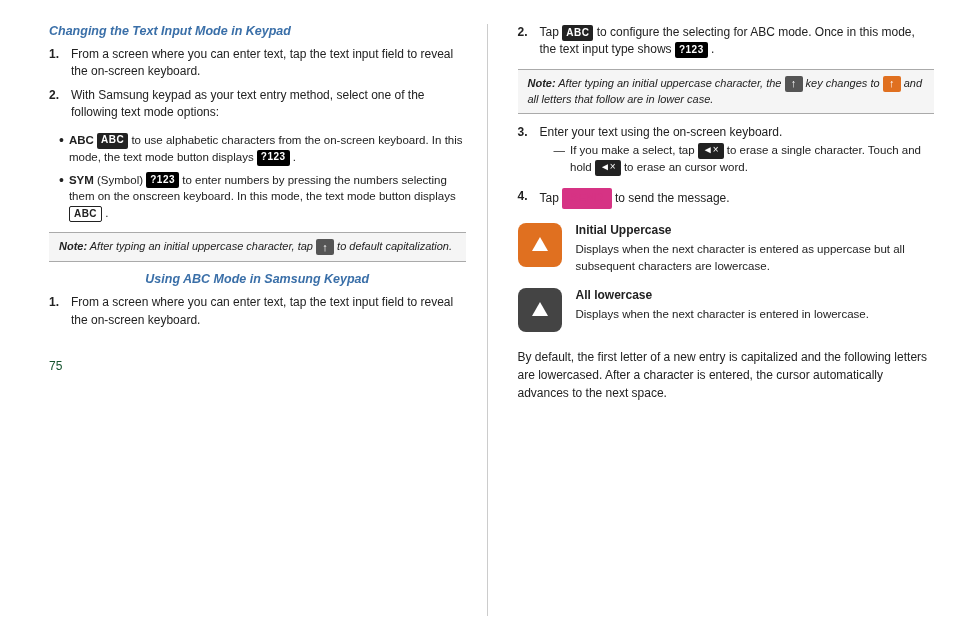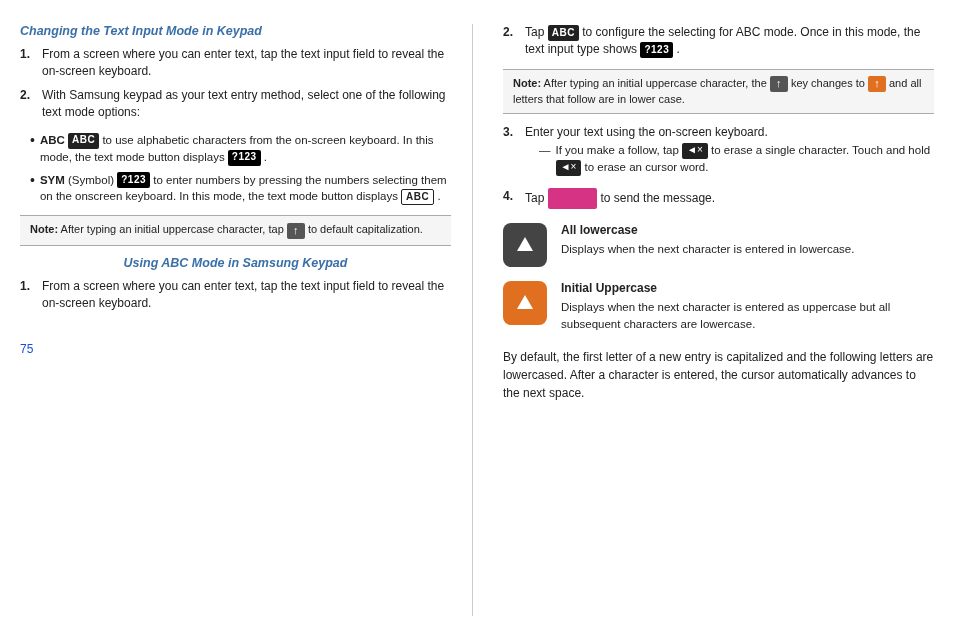--- a/index.html
+++ b/index.html
@@ -15,20 +15,21 @@
       display: flex;
       width: 954px;
       min-height: 636px;
       padding: 24px 20px 20px 20px;
       gap: 20px;
     }
     .col-left {
       flex: 1;
       padding-right: 21px;
       border-right: 1px solid #ccc;
+      margin-left: 29px;
     }
     .col-right {
       flex: 1;
       padding-left: 10px;
     }
     .section-title {
       font-style: italic;
       font-weight: bold;
       color: #3a6fa8;
       font-size: 12.5px;
@@ -92,20 +93,21 @@
       color: #fff;
     }
     .note-box {
       background: #f5f5f5;
       border-top: 1px solid #aaa;
       border-bottom: 1px solid #aaa;
       padding: 6px 10px;
       font-size: 11px;
       line-height: 1.4;
       margin: 10px 0;
+      font-style: italic;
     }
     .note-box .note-label {
       font-weight: bold;
     }
     .arrow-icon {
       display: inline-flex;
       align-items: center;
       justify-content: center;
       background: #555;
       color: #fff;
@@ -194,21 +196,21 @@
       color: #222;
     }
     .bottom-note {
       margin-top: 16px;
       font-size: 12px;
       line-height: 1.5;
     }
     .page-num {
       margin-top: 30px;
       font-size: 12px;
-      color: #1d4ed8;
+      color: #14532d;
     }
     .bold-label {
       font-weight: bold;
     }
   </style>
 </head>
 <body>
 
 <div class="page">
 
@@ -294,21 +296,21 @@
     </div>
 
     <ol class="numbered-list" style="margin-top:10px;">
       <li>
         <span class="num">3.</span>
         <span>
           <span>Enter your text using the on-screen keyboard.</span>
           <div class="indent-dash">
             <span>—</span>
             <span>
-              <span>If you make a follow, tap </span>
+              <span>If you make a select, tap </span>
               <span class="del-badge">◄×</span>
               <span> to erase a single character. Touch and hold </span>
               <span class="del-badge">◄×</span>
               <span> to erase an cursor word.</span>
             </span>
           </div>
         </span>
       </li>
       <li>
         <span class="num">4.</span>
@@ -316,40 +318,40 @@
           <span>Tap </span>
           <span class="send-badge">
             <span class="send-underline">SEND</span>
           </span>
           <span> to send the message.</span>
         </span>
       </li>
     </ol>
 
     <div style="margin-top:14px;">
+      <div class="icon-block">
+        <div class="icon-box orange">
+          <svg class="arrow-up-svg" viewBox="0 0 24 24">
+            <polygon points="12,4 20,18 4,18" fill="white"></polygon>
+          </svg>
+        </div>
+        <div class="icon-text">
+          <div class="icon-title">Initial Uppercase</div>
+          <div class="icon-desc">Displays when the next character is entered as uppercase but all subsequent characters are lowercase.</div>
+        </div>
+      </div>
+
       <div class="icon-block">
         <div class="icon-box dark">
           <svg class="arrow-up-svg" viewBox="0 0 24 24">
             <polygon points="12,4 20,18 4,18" fill="white"></polygon>
           </svg>
         </div>
         <div class="icon-text">
           <div class="icon-title">All lowercase</div>
           <div class="icon-desc">Displays when the next character is entered in lowercase.</div>
         </div>
       </div>
-
-      <div class="icon-block">
-        <div class="icon-box orange">
-          <svg class="arrow-up-svg" viewBox="0 0 24 24">
-            <polygon points="12,4 20,18 4,18" fill="white"></polygon>
-          </svg>
-        </div>
-        <div class="icon-text">
-          <div class="icon-title">Initial Uppercase</div>
-          <div class="icon-desc">Displays when the next character is entered as uppercase but all subsequent characters are lowercase.</div>
-        </div>
-      </div>
     </div>
 
     <div class="bottom-note">By default, the first letter of a new entry is capitalized and the following letters are lowercased. After a character is entered, the cursor automatically advances to the next space.</div>
   </div>
 </div>
 
 </body></html>

